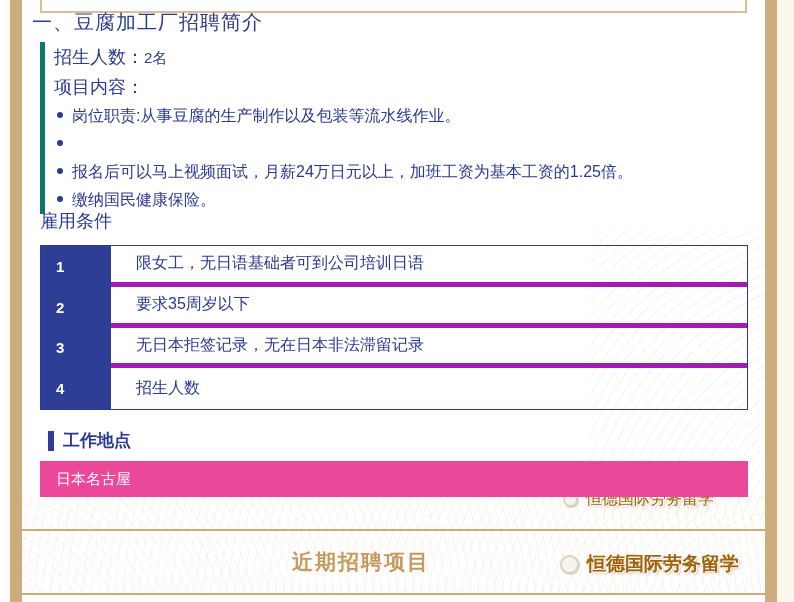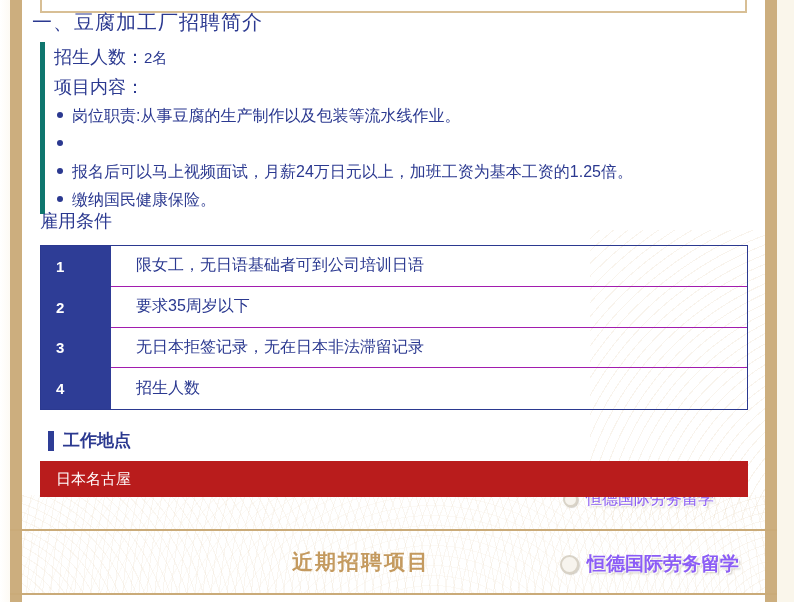--- a/index.html
+++ b/index.html
@@ -44,34 +44,34 @@
 
   
   .emp-heading { position:absolute; left:40px; top:209px; z-index:3;
     font-size:18px; font-weight:normal; color:#2b3990; }
   .cond-table { position:absolute; left:40px; top:245px; width:708px; height:165px;
     border:1px solid #2b3990; display:flex; flex-direction:column; z-index:3; background:transparent; }
   .t-row  { flex:1; display:flex; }
   .t-num  { width:70px; background:#2e3d96; color:#ffffff; font-weight:bold; font-size:15px;
             display:flex; align-items:center; padding-left:15px; }
   .t-text { flex:1; color:#2b3990; font-size:16px; display:flex; align-items:center; padding-left:25px; }
-  .t-row:not(:last-child) .t-text { border-bottom:1px solid #a21caf; }
+  .t-row:not(:last-child) .t-text { border-bottom:5px solid #a21caf; }
 
   
   .loc-heading { position:absolute; left:48px; top:429px; z-index:3;
     display:flex; align-items:center; }
   .loc-bar { width:6px; height:20px; background:#2e3d96; margin-right:9px; }
   .loc-title { font-size:17px; font-weight:bold; color:#2b3990; }
   .loc-banner { position:absolute; left:40px; top:461px; width:708px; height:36px;
-    background:#b91c1c; color:#ffffff; font-size:15px; line-height:36px;
+    background:#ec4899; color:#ffffff; font-size:15px; line-height:36px;
     padding-left:16px; z-index:4; }
 
   
   .watermark { position:absolute; display:flex; align-items:center; z-index:3;
-    color:#8b5cf6; text-shadow:1px 1px 0 rgba(255,255,255,.95), 2px 2px 2px rgba(150,140,120,.45);
+    color:#a16207; text-shadow:1px 1px 0 rgba(255,255,255,.95), 2px 2px 2px rgba(150,140,120,.45);
     white-space:nowrap;justify-content:flex-end; }
   .wm-icon { display:inline-block; border:2px solid #d9d3c7; border-radius:50%;
     background:#f7f4ee; box-shadow:1px 1px 1px rgba(150,140,120,.4); margin-right:8px; }
   .watermark.wm1 { left:563px; top:489px; font-size:16px; }
   .watermark.wm1 .wm-icon { width:15px; height:15px; }
   .watermark.wm2 { left:560px; top:551px; font-size:19px; font-weight:bold; }
   .watermark.wm2 .wm-icon { width:19px; height:19px; }
 
   
   .section-title { position:absolute; left:0; top:548px; width:722px; z-index:2;

